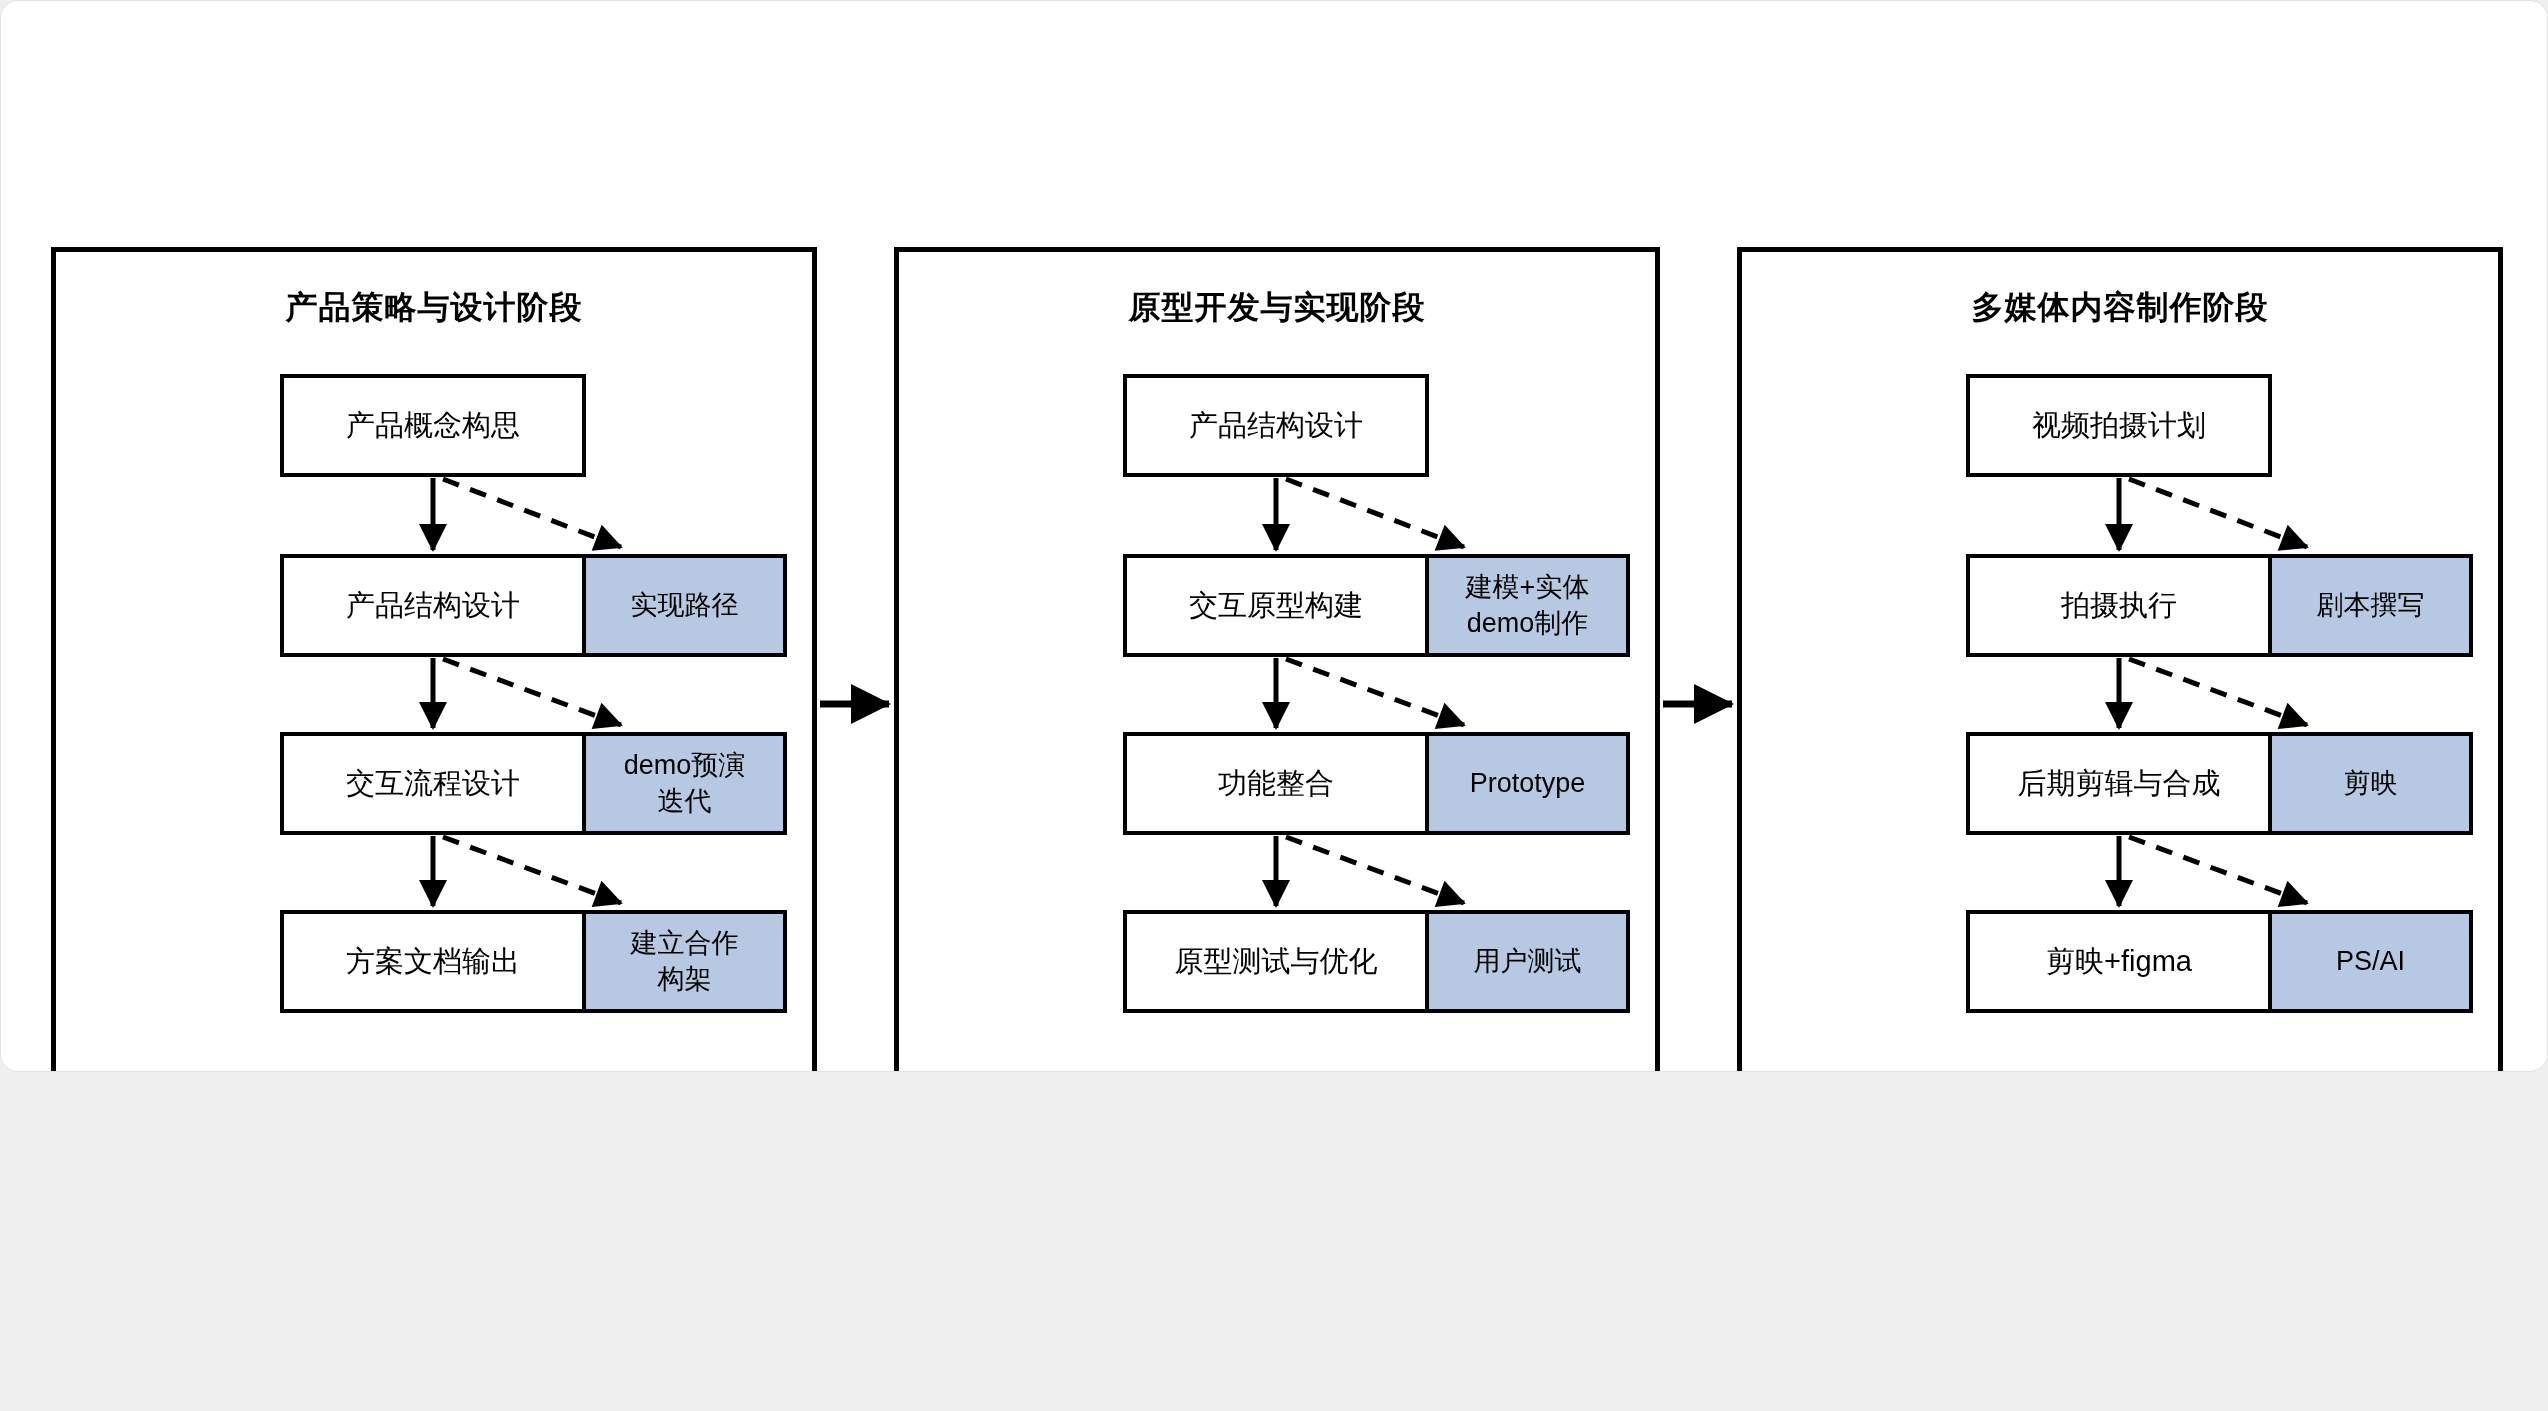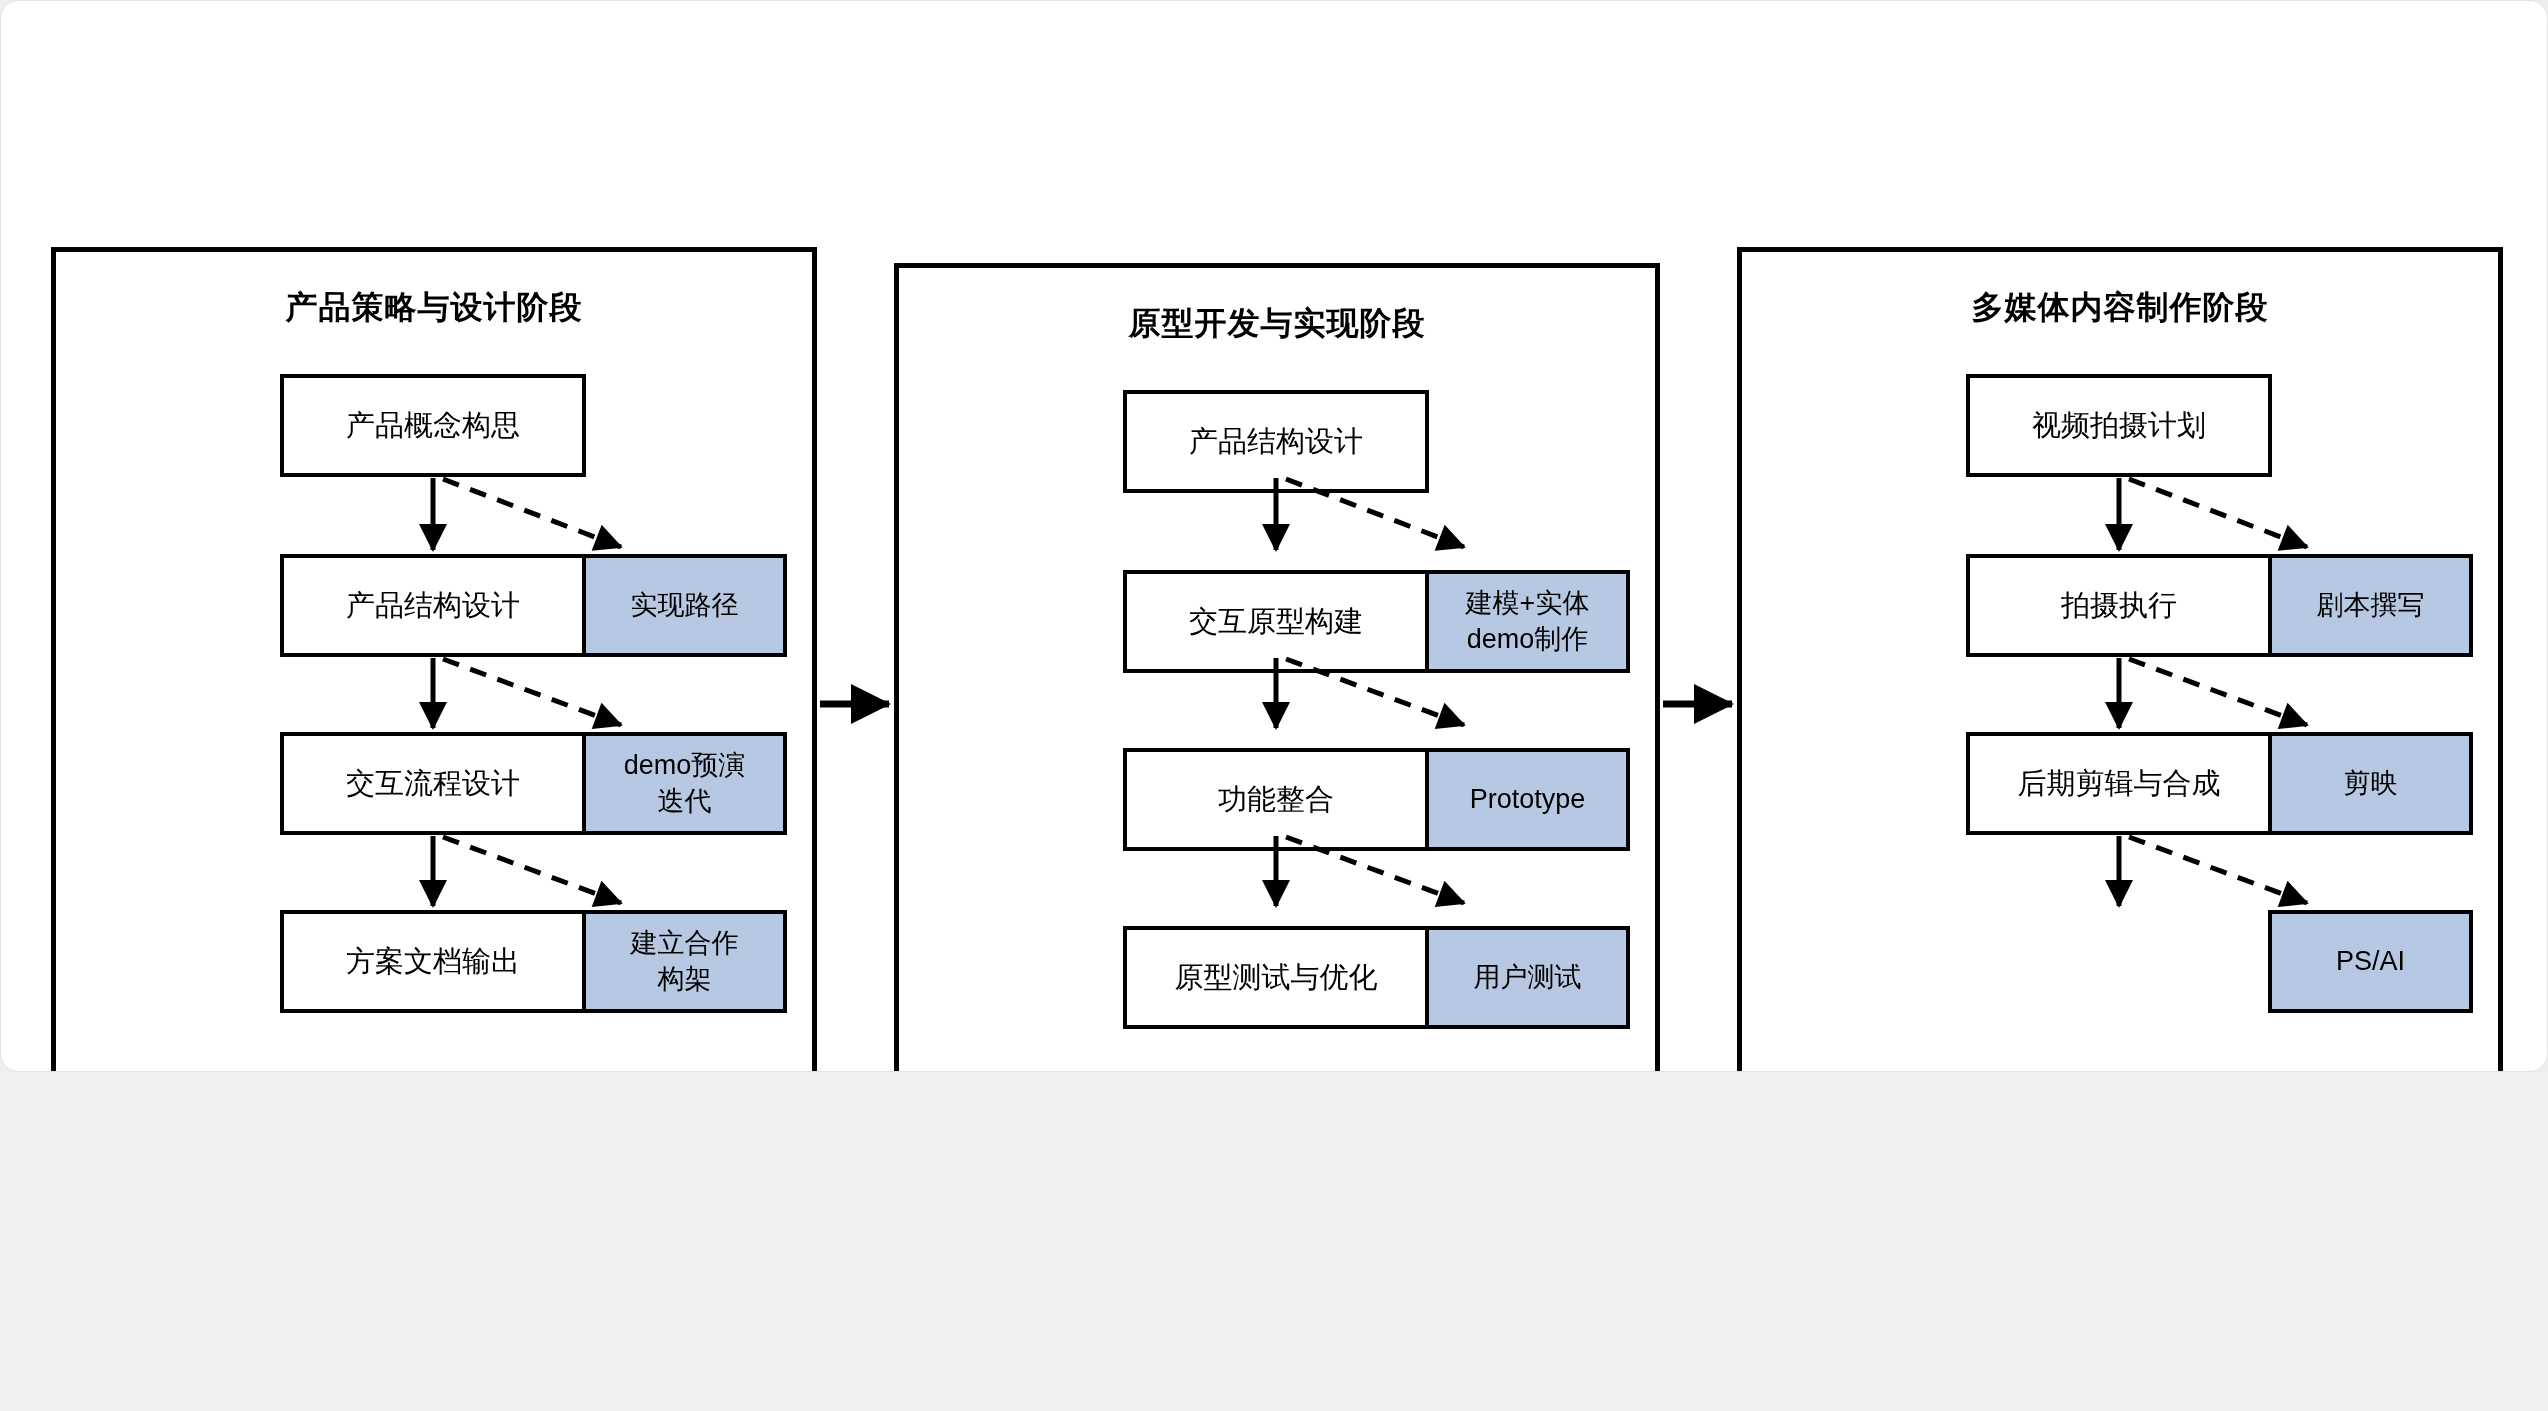--- a/index.html
+++ b/index.html
@@ -16,21 +16,21 @@
   }
   .panel{
     position:absolute;
     top:246px;
     width:766px;height:916px;
     border:5px solid #000;
     background:#fff;
     box-sizing:border-box;
   }
   .p1{left:50px;}
-  .p2{left:893px;margin-top:16px;}
+  .p2{left:893px;}
   .p3{left:1736px;padding-left:26px;}
   .p-title{
     position:absolute;
     top:34px;left:0;width:100%;
     text-align:center;
     font-size:32px;
     font-weight:bold;
     letter-spacing:1px;
   }
   .main-box{
@@ -99,20 +99,21 @@
     <div class="tool-box r4">用户测试</div>
   </div>
 
   <div class="panel p3">
     <div class="p-title">多媒体内容制作阶段</div>
     <div class="main-box r2">拍摄执行</div>
     <div class="main-box r1">视频拍摄计划</div>
     <div class="tool-box r2">剧本撰写</div>
     <div class="main-box r3">后期剪辑与合成</div>
     <div class="tool-box r3">剪映</div>
+    <div class="main-box r4">剪映+figma</div>
     <div class="tool-box r4">PS/AI</div>
   </div>
 
   <svg id="arrows" viewBox="0 0 2548 1411">
     <defs>
       <marker id="ah" viewBox="0 0 10 10" refX="9.3" refY="5" markerWidth="34" markerHeight="28" orient="auto" markerUnits="userSpaceOnUse">
         <path d="M0,0 L10,5 L0,10 z" fill="#000"></path>
       </marker>
       <marker id="ahBig" viewBox="0 0 10 10" refX="9.5" refY="5" markerWidth="40" markerHeight="46" orient="auto" markerUnits="userSpaceOnUse">
         <path d="M0,0 L10,5 L0,10 z" fill="#000"></path>

